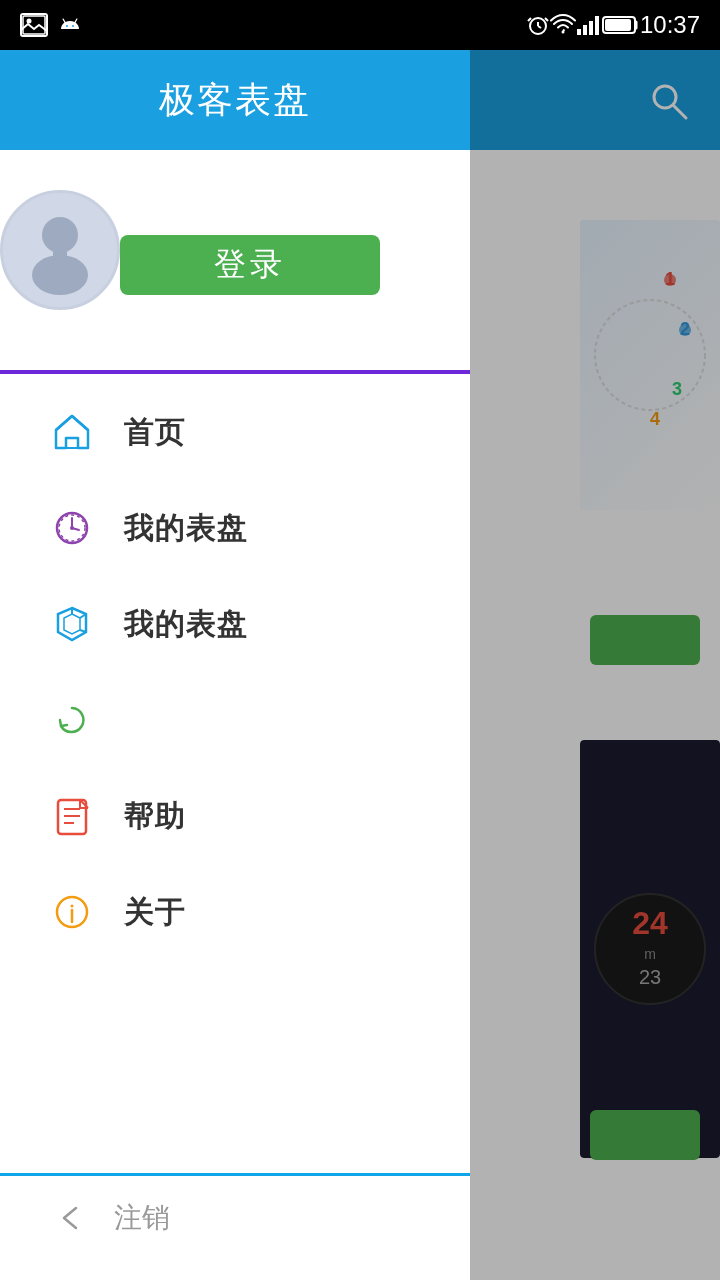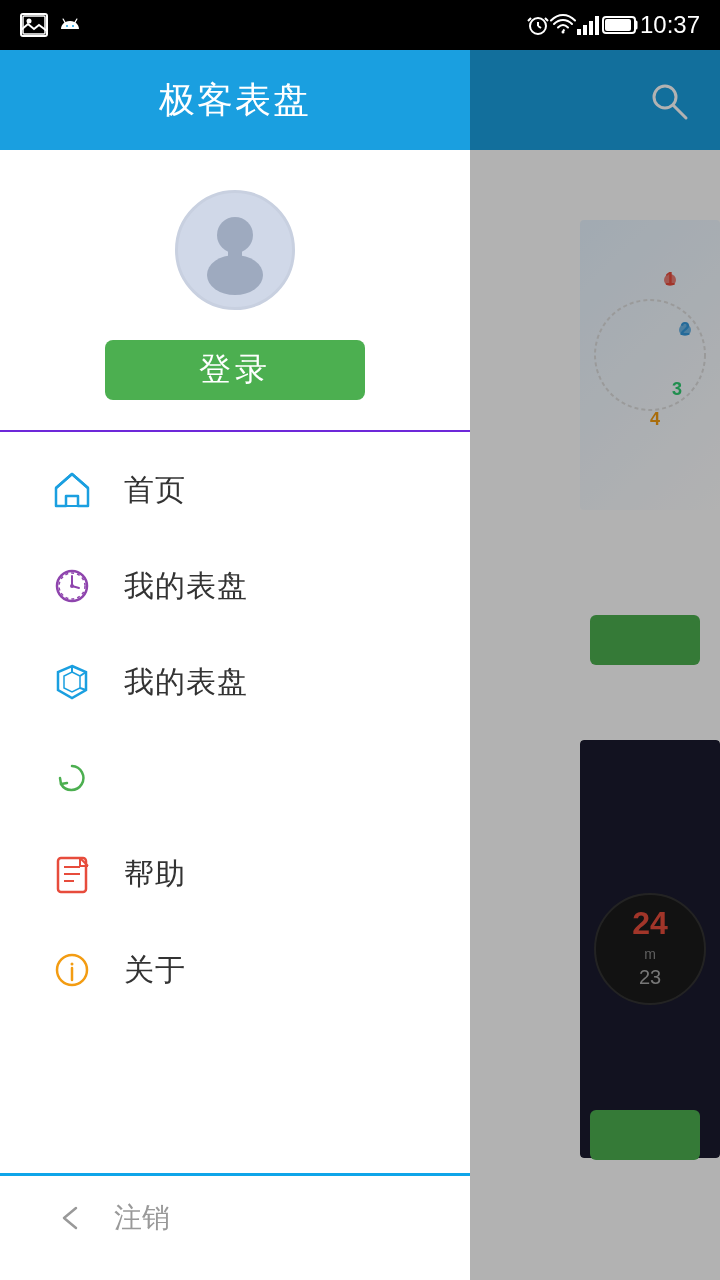--- a/index.html
+++ b/index.html
@@ -184,24 +184,24 @@
     .drawer-header-title {
       color: #fff;
       font-size: 36px;
       font-weight: 500;
       letter-spacing: 2px;
     }
 
     
     .profile-section {
       display: flex;
-      flex-direction: column;
+      flex-direction: row;
       align-items: center;
       padding: 40px 0 30px;
-      border-bottom: 2px solid #6d28d9;
+      border-bottom: 4px solid #6d28d9;
     }
 
     .avatar-container {
       width: 120px;
       height: 120px;
       border-radius: 60px;
       background: #d0d8e8;
       border: 3px solid #c8d0e0;
       display: flex;
       align-items: center;
@@ -229,20 +229,21 @@
       font-weight: 500;
       cursor: pointer;
       letter-spacing: 4px;
     }
 
     
     .menu-list {
       flex: 1;
       padding: 10px 0;
       overflow: hidden;
+      font-weight: bold;
     }
 
     .menu-item {
       display: flex;
       align-items: center;
       padding: 26px 50px;
       cursor: pointer;
       gap: 30px;
     }
 

